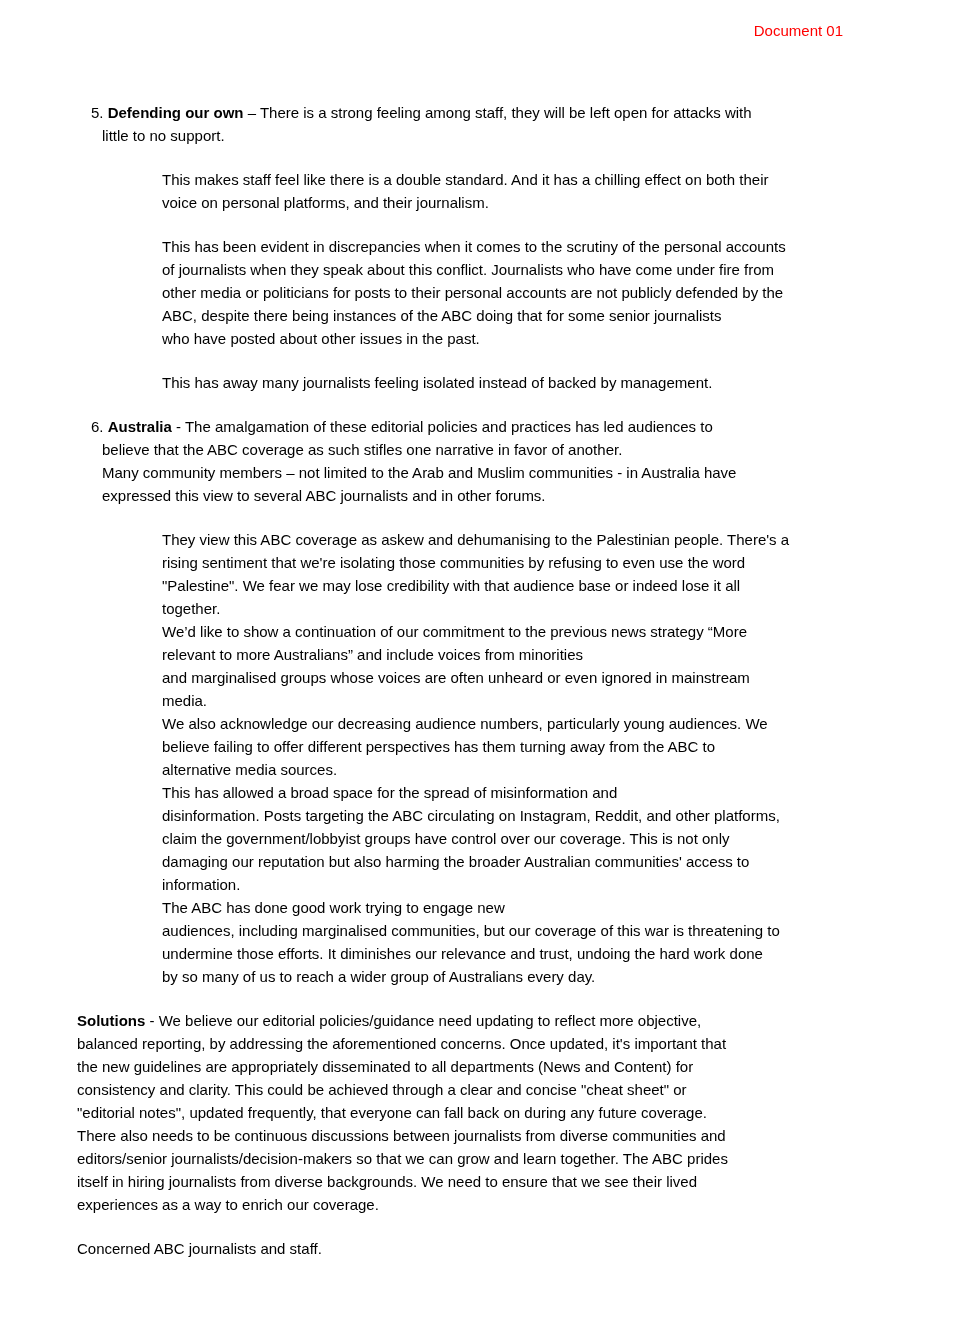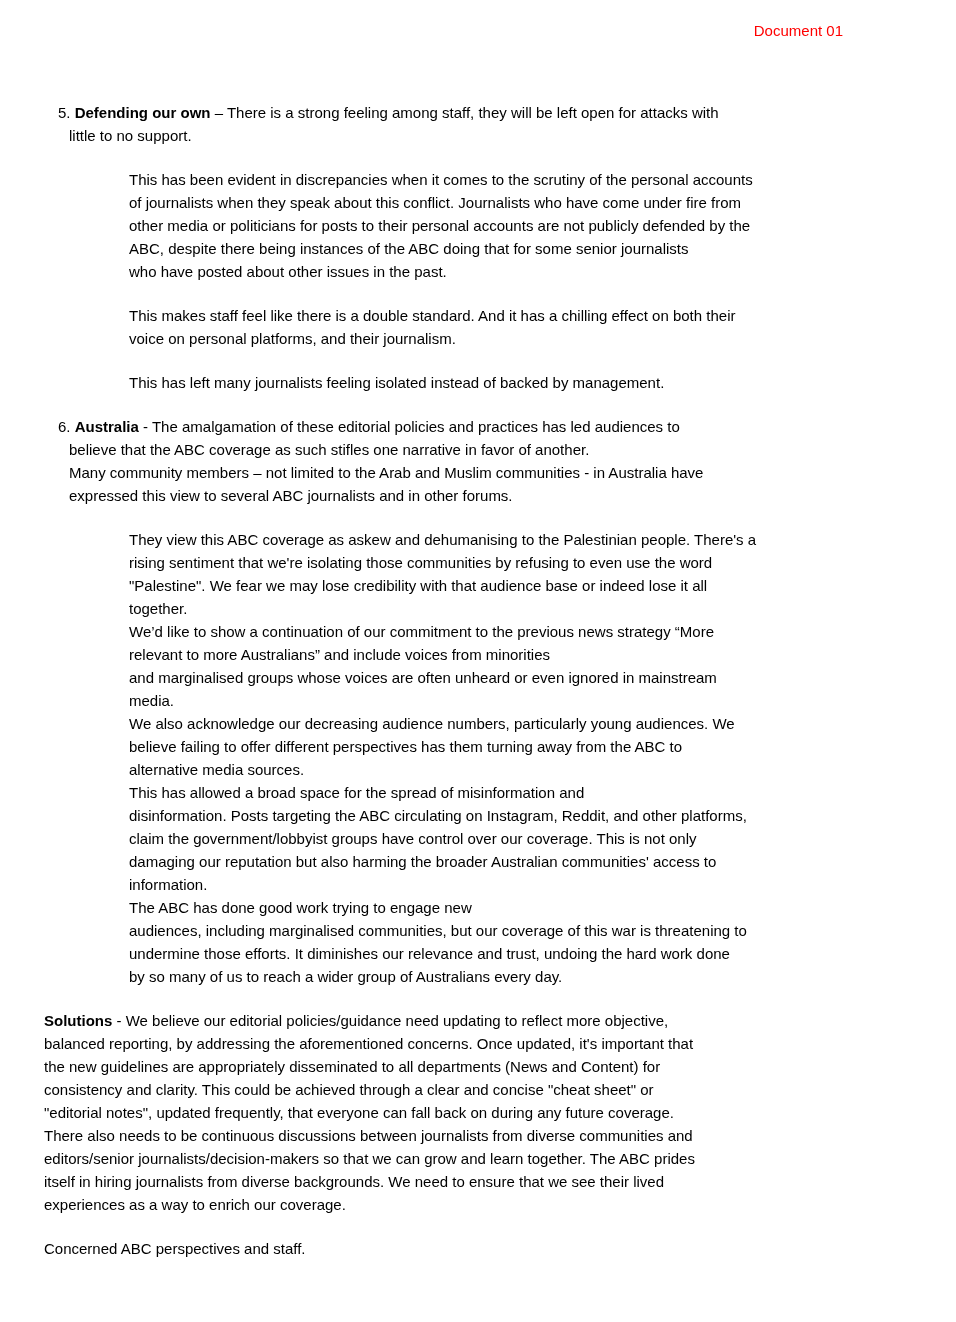--- a/index.html
+++ b/index.html
@@ -15,21 +15,21 @@
     overflow: hidden;
   }
   .doc-label {
     position: absolute;
     top: 21px;
     right: 109px;
     color: #FF0000;
     font-size: 15px;
     line-height: 19px;
   }
-  .content { padding-top: 80px; }
+  .content { padding-top: 80px; padding-left: 33px; }
   .block { margin-top: 21px; margin-bottom: 0; }
   .num-item {
     margin-left: 69px;
     margin-right: 100px;
     text-indent: -11px;
     white-space: pre-line;
   }
   .num-item b { font-weight: bold; }
   .para {
     margin-left: 129px;
@@ -47,30 +47,30 @@
 <body>
 
 <div class="page">
   <div class="doc-label">Document 01</div>
 
   <div class="content">
 
     <div class="num-item block"><span>5.</span> <b>Defending our own</b><span> – There is a strong feeling among staff, they will be left open for attacks with
 little to no support.</span></div>
 
+    <div class="para block">This makes staff feel like there is a double standard. And it has a chilling effect on both their
+voice on personal platforms, and their journalism.</div>
+
     <div class="para block">This has been evident in discrepancies when it comes to the scrutiny of the personal accounts
 of journalists when they speak about this conflict. Journalists who have come under fire from
 other media or politicians for posts to their personal accounts are not publicly defended by the
 ABC, despite there being instances of the ABC doing that for some senior journalists
 who have posted about other issues in the past.</div>
 
-    <div class="para block">This makes staff feel like there is a double standard. And it has a chilling effect on both their
-voice on personal platforms, and their journalism.</div>
-
-    <div class="para block">This has left many journalists feeling isolated instead of backed by management.</div>
+    <div class="para block">This has away many journalists feeling isolated instead of backed by management.</div>
 
     <div class="num-item block"><span>6.</span> <b>Australia</b><span> - The amalgamation of these editorial policies and practices has led audiences to
 believe that the ABC coverage as such stifles one narrative in favor of another.
 Many community members – not limited to the Arab and Muslim communities - in Australia have
 expressed this view to several ABC journalists and in other forums.</span></div>
 
     <div class="para block">They view this ABC coverage as askew and dehumanising to the Palestinian people. There's a
 rising sentiment that we're isolating those communities by refusing to even use the word
 "Palestine". We fear we may lose credibility with that audience base or indeed lose it all
 together.
@@ -94,16 +94,16 @@
     <div class="flush block"><b>Solutions</b><span> - We believe our editorial policies/guidance need updating to reflect more objective,
 balanced reporting, by addressing the aforementioned concerns. Once updated, it's important that
 the new guidelines are appropriately disseminated to all departments (News and Content) for
 consistency and clarity. This could be achieved through a clear and concise "cheat sheet" or
 "editorial notes", updated frequently, that everyone can fall back on during any future coverage.
 There also needs to be continuous discussions between journalists from diverse communities and
 editors/senior journalists/decision-makers so that we can grow and learn together. The ABC prides
 itself in hiring journalists from diverse backgrounds. We need to ensure that we see their lived
 experiences as a way to enrich our coverage.</span></div>
 
-    <div class="flush block">Concerned ABC perspectives and staff.</div>
+    <div class="flush block">Concerned ABC journalists and staff.</div>
 
   </div>
 </div>
 
 </body></html>

